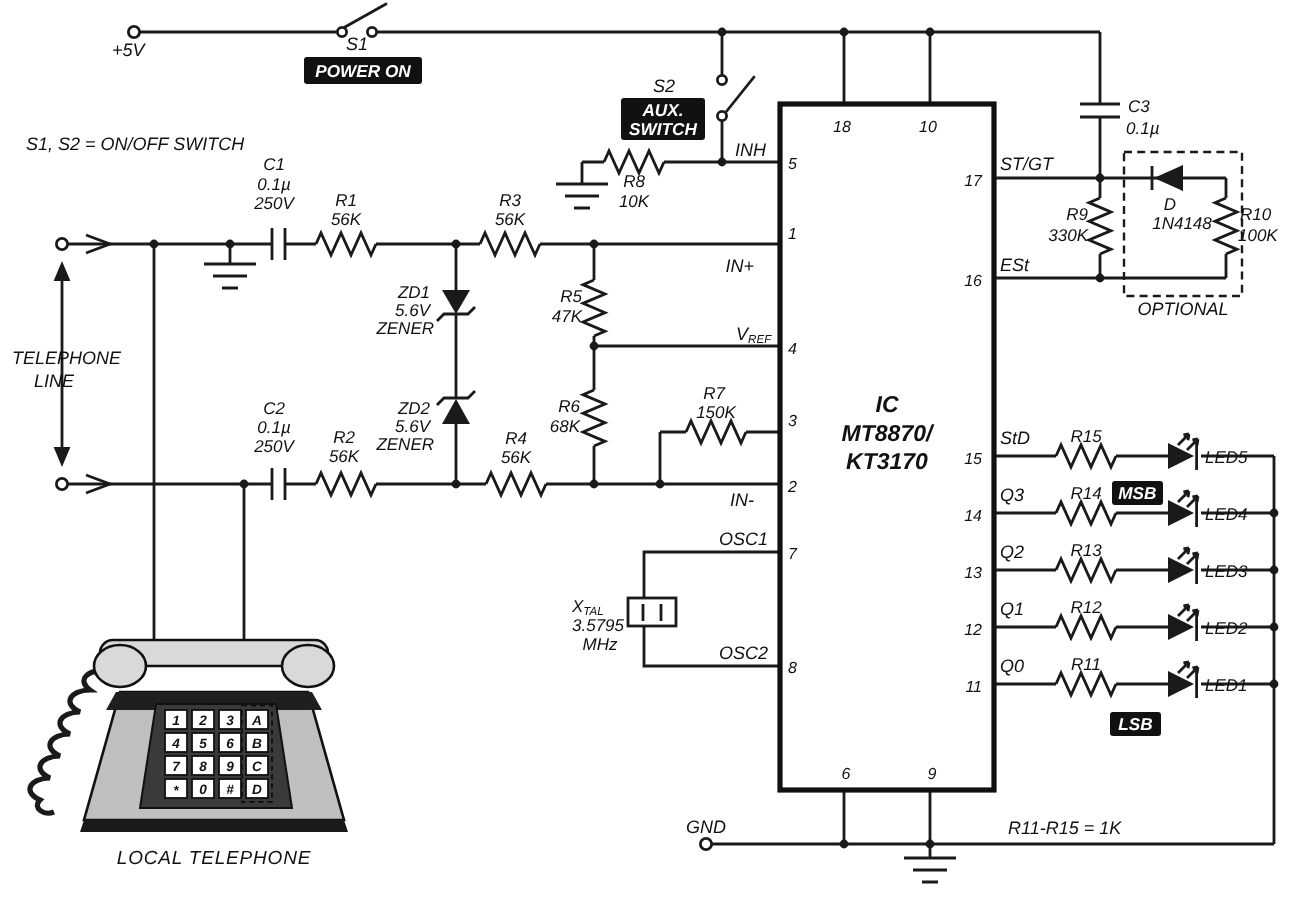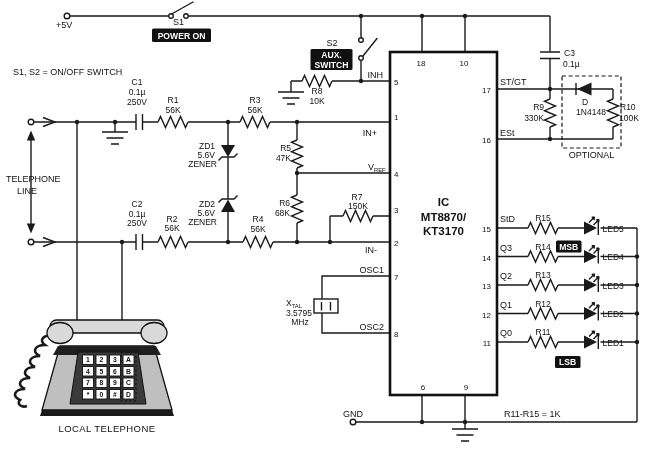--- a/index.html
+++ b/index.html
@@ -1,16 +1,16 @@
 <!DOCTYPE html>
 <html><head>
 <meta charset="utf-8">
 <style>
   html,body{margin:0;padding:0;background:#fff;}
-  .stage{width:647px;height:453px;background:#fff;position:relative;overflow:hidden;}
+  .stage{width:647px;height:453px;background:#fff;position:relative;overflow:hidden;font-style:italic;}
   svg text{font-family:"Liberation Sans","DejaVu Sans",sans-serif;fill:#111;}
   .lbl{font-size:8.5px;}
   .lbl9{font-size:9px;}
   .pin{font-size:8px;}
   .sub{font-size:5.8px;}
   .tag{font-size:8.6px;font-weight:bold;fill:#fff;}
   .icname{font-size:11.5px;font-weight:bold;}
   .key{font-size:6.8px;font-weight:bold;}
   .cap9{font-size:9.5px;letter-spacing:.4px;}
   .w{stroke:#1a1a1a;stroke-width:1.4;fill:none;}

